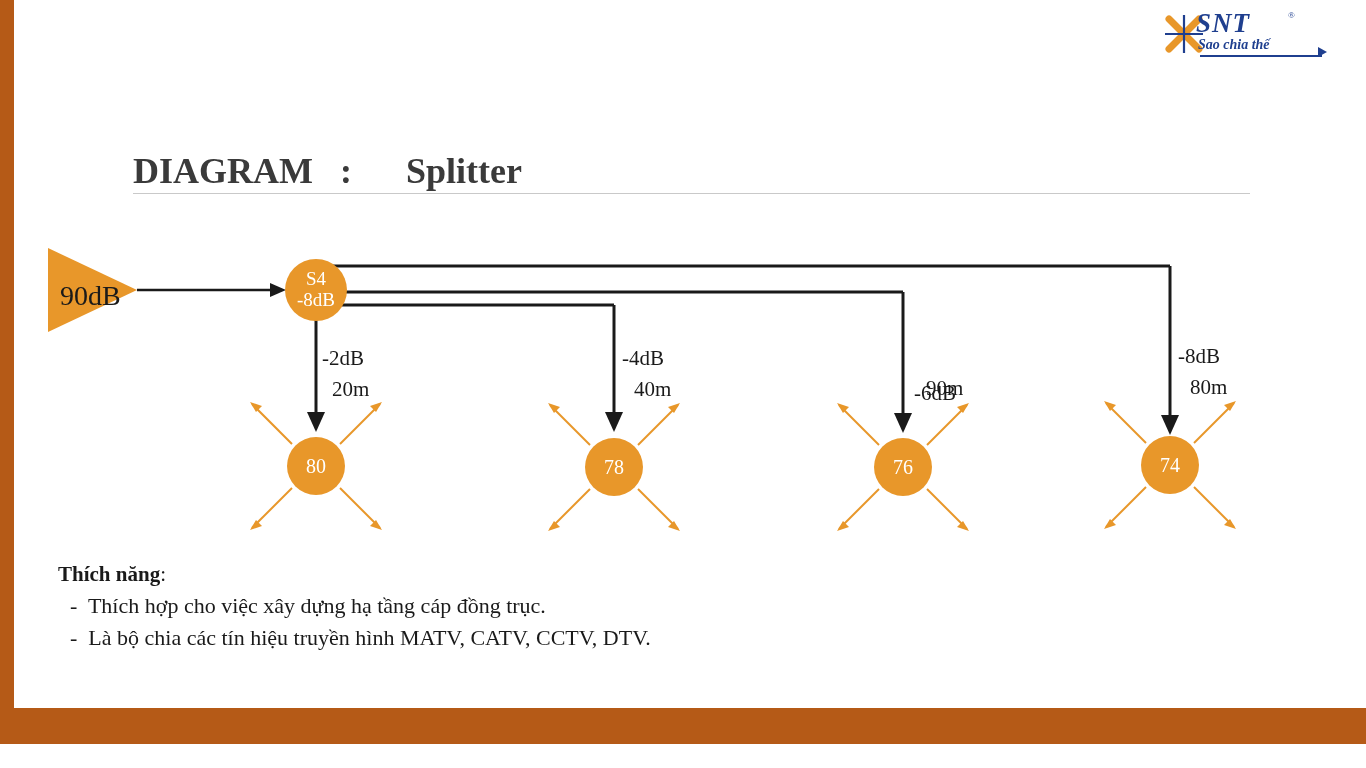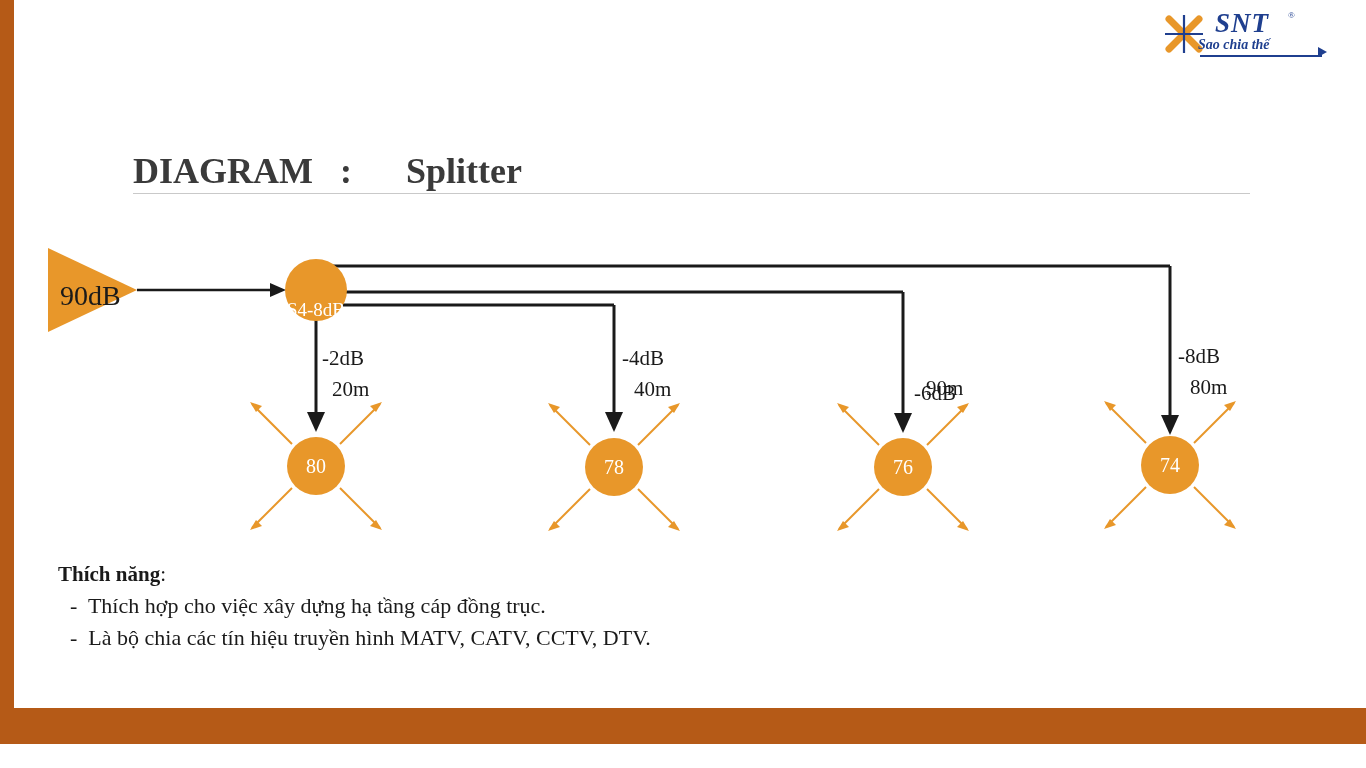--- a/index.html
+++ b/index.html
@@ -61,21 +61,21 @@
     width: 180px;
     height: 56px;
   }
   .logo-x {
     position: absolute;
     left: 0; top: 6px;
     width: 44px; height: 44px;
   }
   .logo-text {
     position: absolute;
-    left: 53px; top: 2px;
+    left: 34px; top: 2px;
     font-family: "Liberation Serif", serif;
     font-size: 27px;
     font-weight: bold;
     font-style: italic;
     color: #1f3f8f;
     letter-spacing: 1px;
   }
   .logo-reg {
     position: absolute;
     left: 126px; top: 4px;
@@ -147,24 +147,23 @@
     color: #ffffff;
     font-size: 20px;
     display: flex;
     align-items: center;
     justify-content: center;
     box-sizing: border-box;
   }
   .node-root {
     width: 62px;
     height: 62px;
-    flex-direction: row;
+    flex-direction: column;
     line-height: 1.1;
     font-size: 19px;
-    align-items: flex-end;
   }
   .branch-label {
     position: absolute;
     font-size: 21px;
     color: #1a1a1a;
     white-space: pre;
     line-height: 1.35;
   }
   
   .notes {

